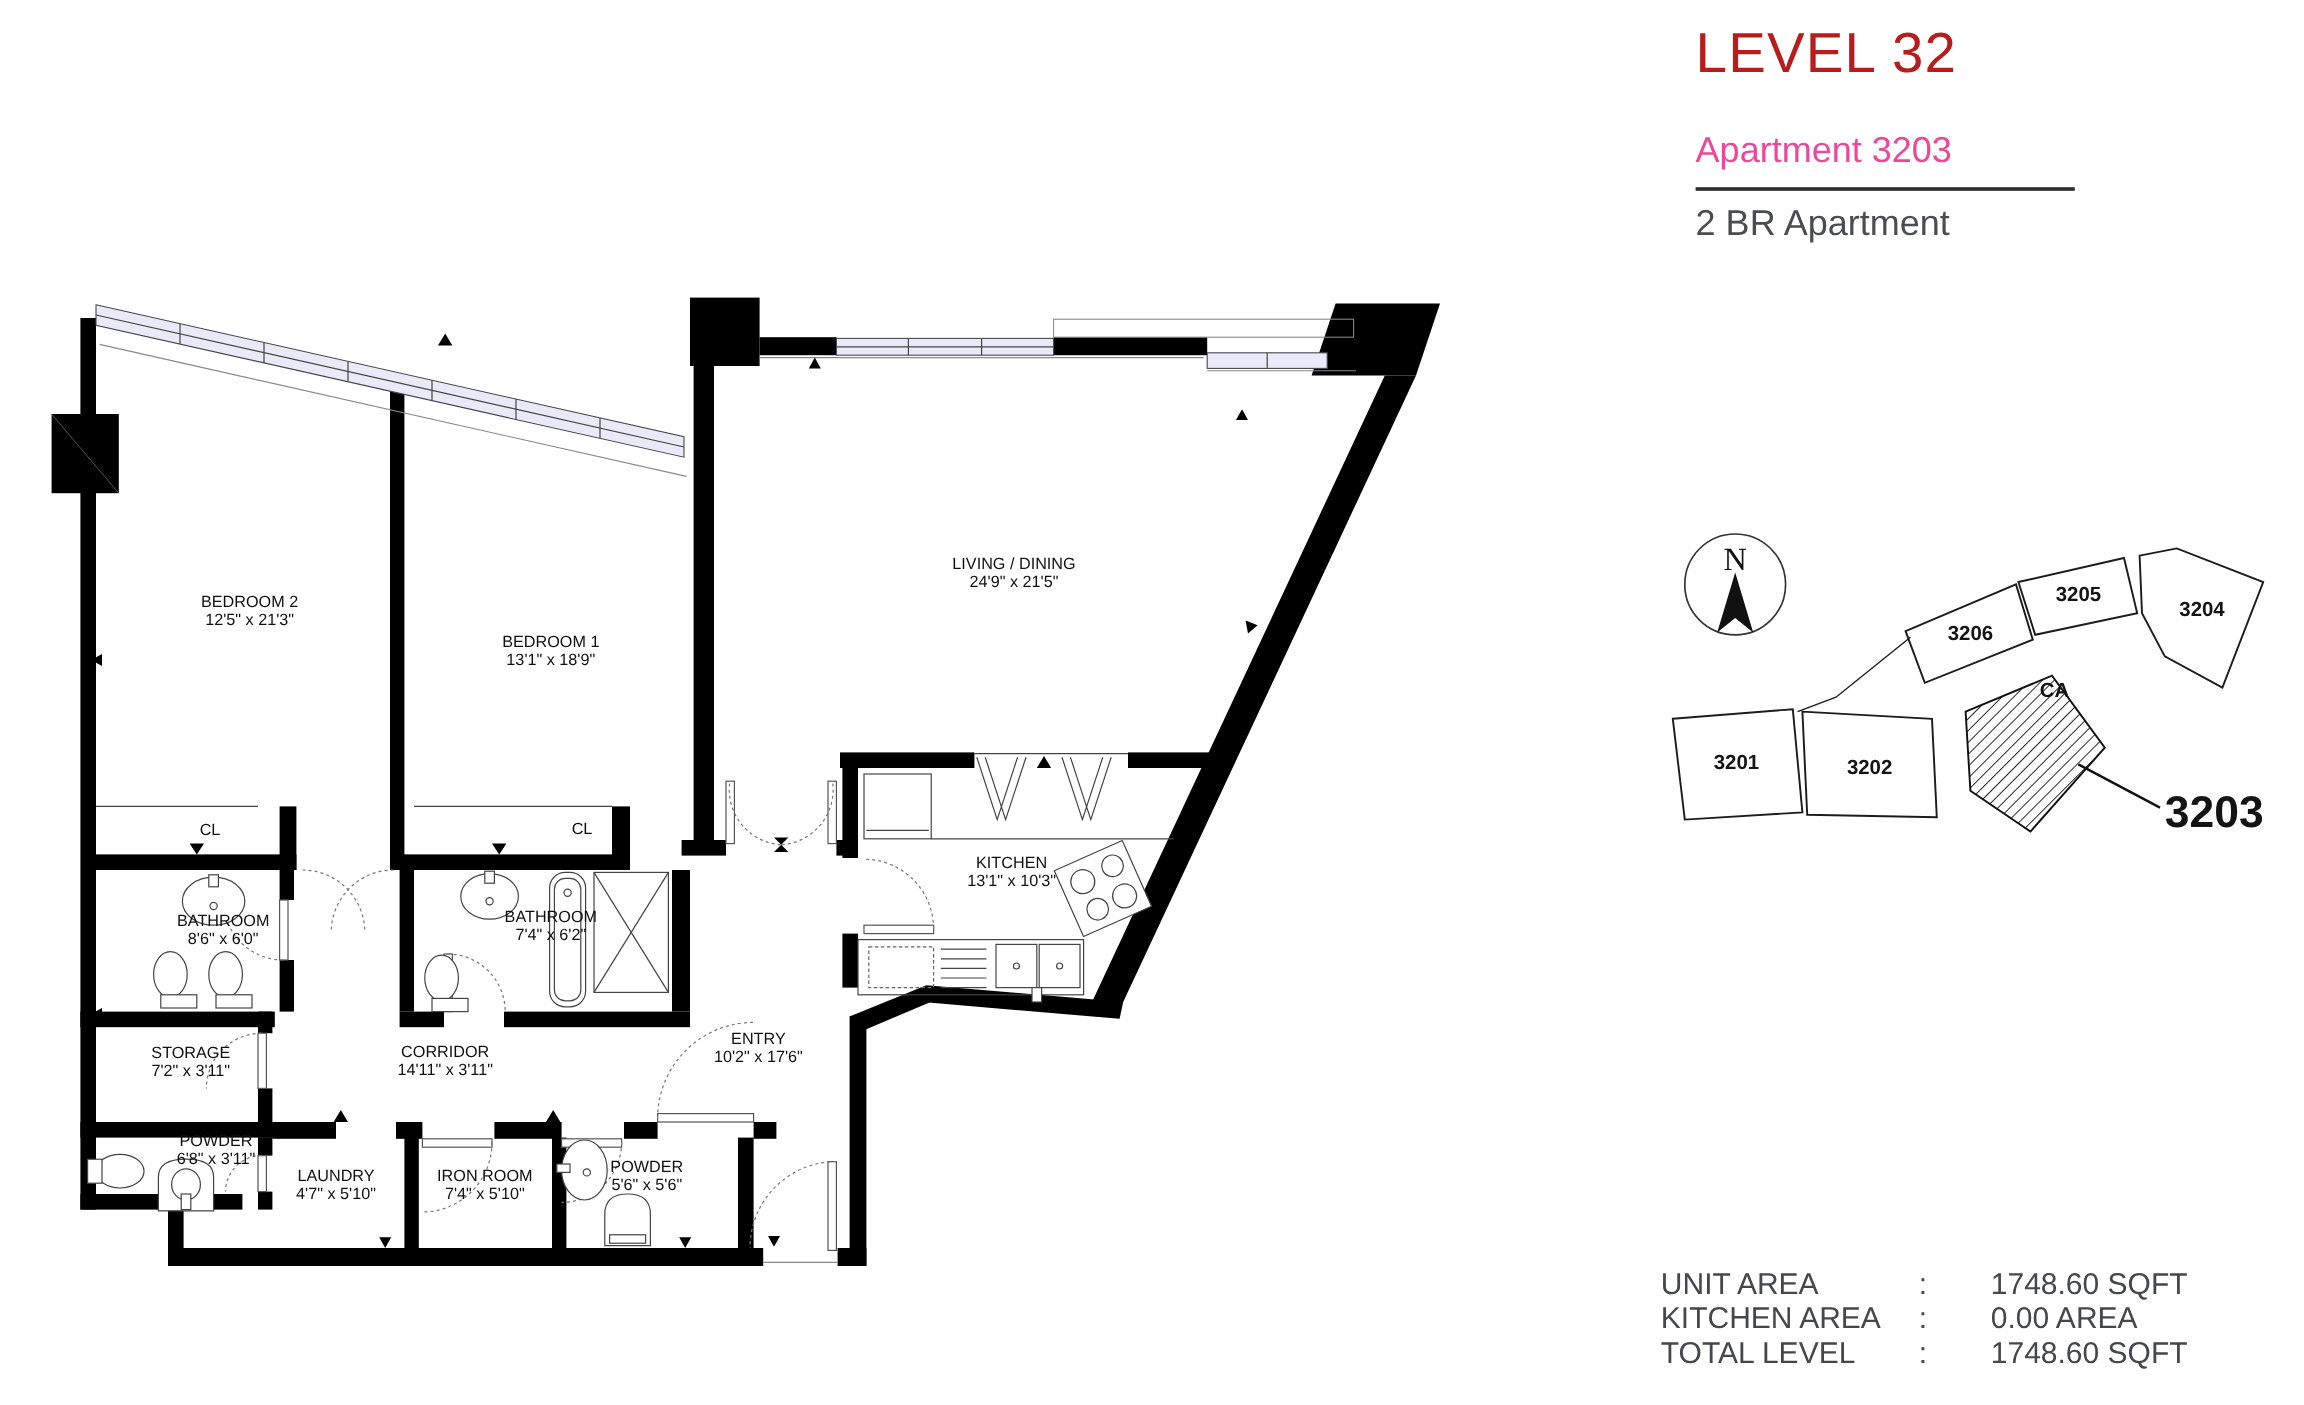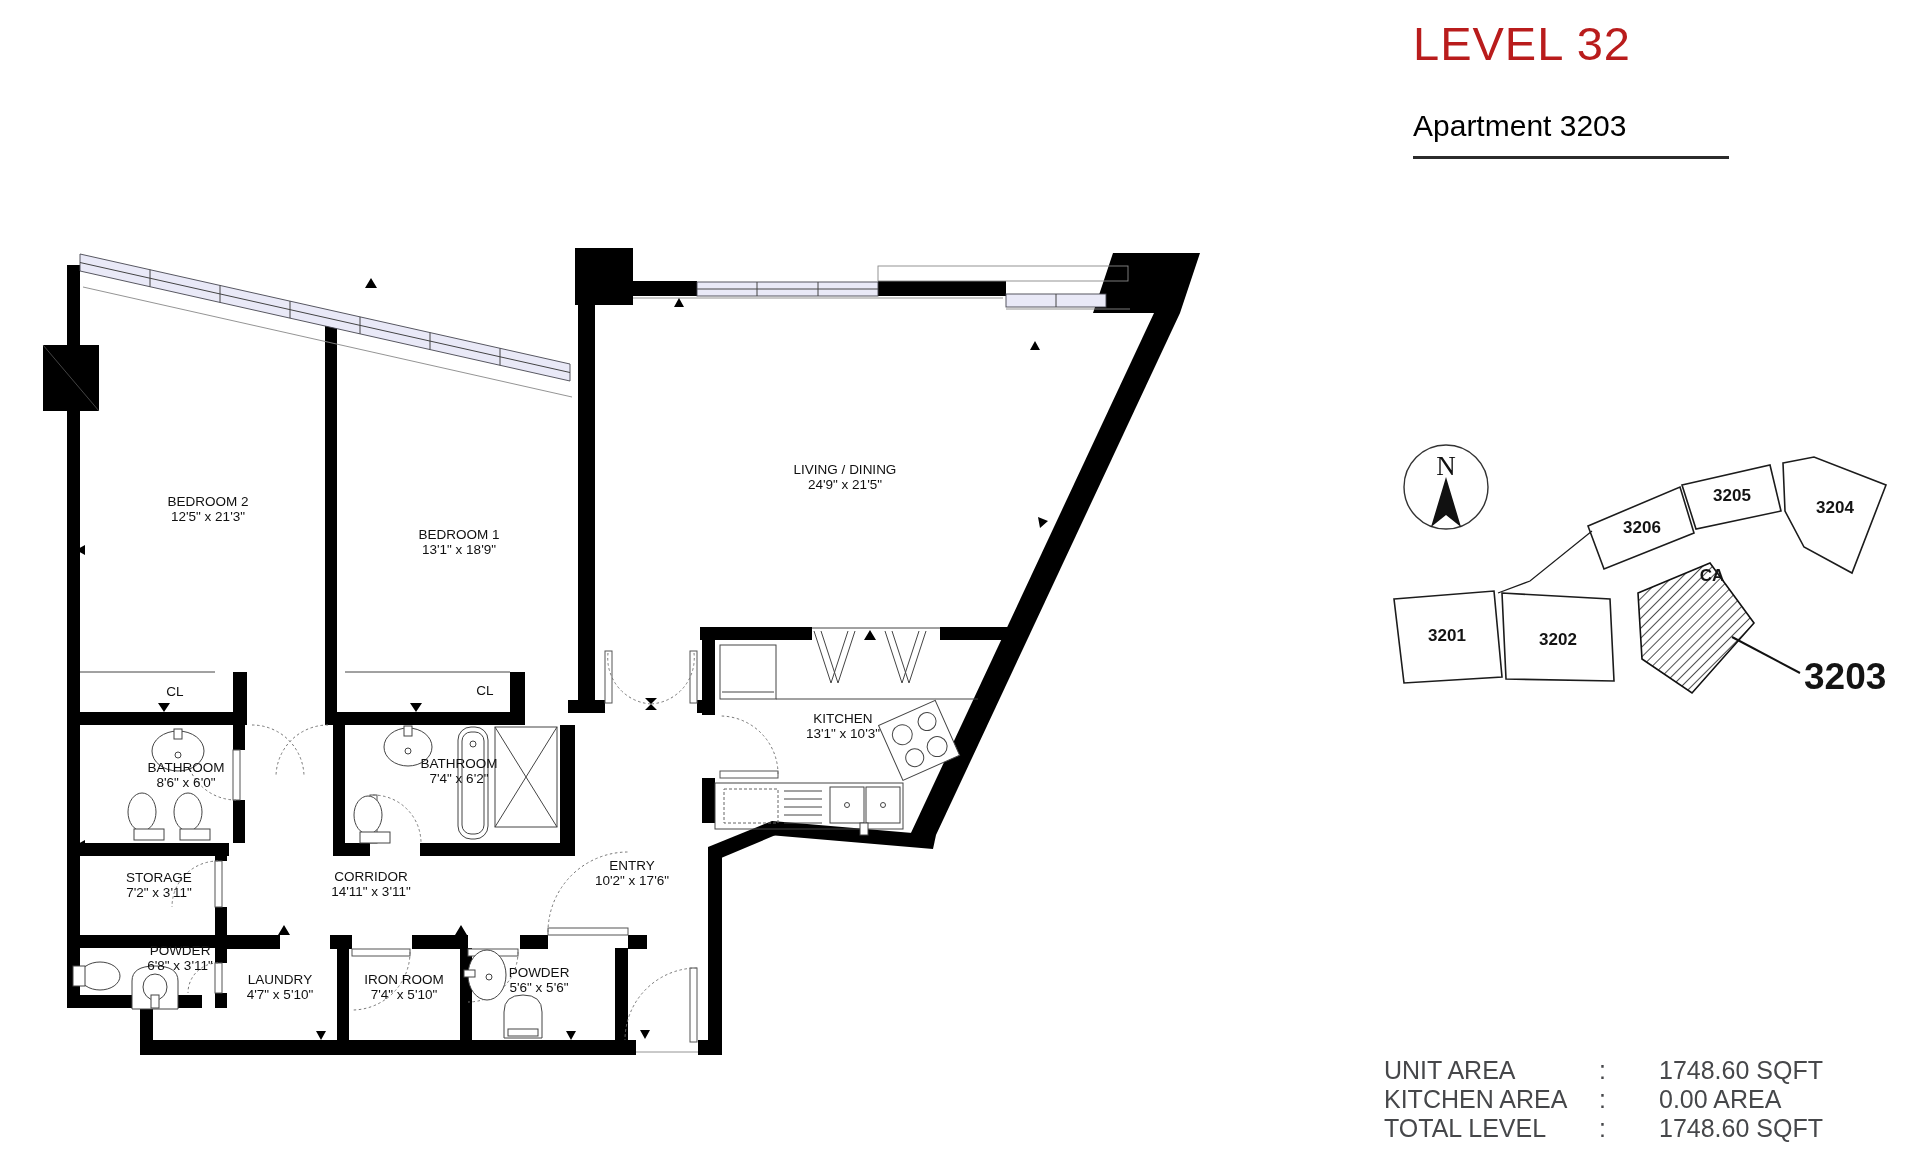--- a/index.html
+++ b/index.html
@@ -1,21 +1,21 @@
 <!DOCTYPE html>
 <html><head>
 <meta charset="utf-8">
 <style>
   html,body{margin:0;padding:0;background:#fff;}
   .page{position:relative;width:1920px;height:1171px;background:#fff;overflow:hidden;
         font-family:"Liberation Sans",sans-serif;}
   .logo{position:absolute;left:8px;top:12px;width:200px;height:218px;}
   .header{position:absolute;left:1413px;top:16px;}
   .level{font-size:47px;color:#b91c1c;letter-spacing:1px;font-weight:400;}
-  .apt{margin-top:38px;font-size:30px;color:#000000;padding-bottom:13px;
+  .apt{margin-top:38px;font-size:30px;color:#ec4899;padding-bottom:13px;
        border-bottom:3px solid #2b2b2b;width:316px;}
   .type{margin-top:11px;font-size:30px;color:#4b4c4f;}
   .plan{position:absolute;left:40px;top:195px;width:1180px;height:890px;}
   .keyplan{position:absolute;left:1380px;top:423px;width:545px;height:322px;}
   .areas{position:absolute;left:1384px;top:1056px;font-size:25px;color:#46474a;}
   .arow{display:grid;grid-template-columns:215px 60px auto;line-height:29px;}
   .arow .v{white-space:pre;}
   
   .wall{fill:#000;stroke:none;}
   .thin{fill:none;stroke:#444;stroke-width:1;}
@@ -31,20 +31,21 @@
 </style>
 </head>
 <body>
 
 <div class="page">
 
 
   <div class="header">
     <div class="level">LEVEL 32</div>
     <div class="apt">Apartment 3203</div>
+    <div class="type">2 BR Apartment</div>
   </div>
 
   <svg class="plan" viewBox="0 0 1180 890">
 
     <g>
       <rect class="wall" x="27" y="70" width="13" height="743"></rect>
       <rect class="wall" x="3" y="150" width="56" height="66"></rect>
       <line x1="3" y1="150" x2="59" y2="216" stroke="#555" stroke-width="0.8"></line>
 
       <rect class="wall" x="285" y="131" width="12" height="399"></rect>

